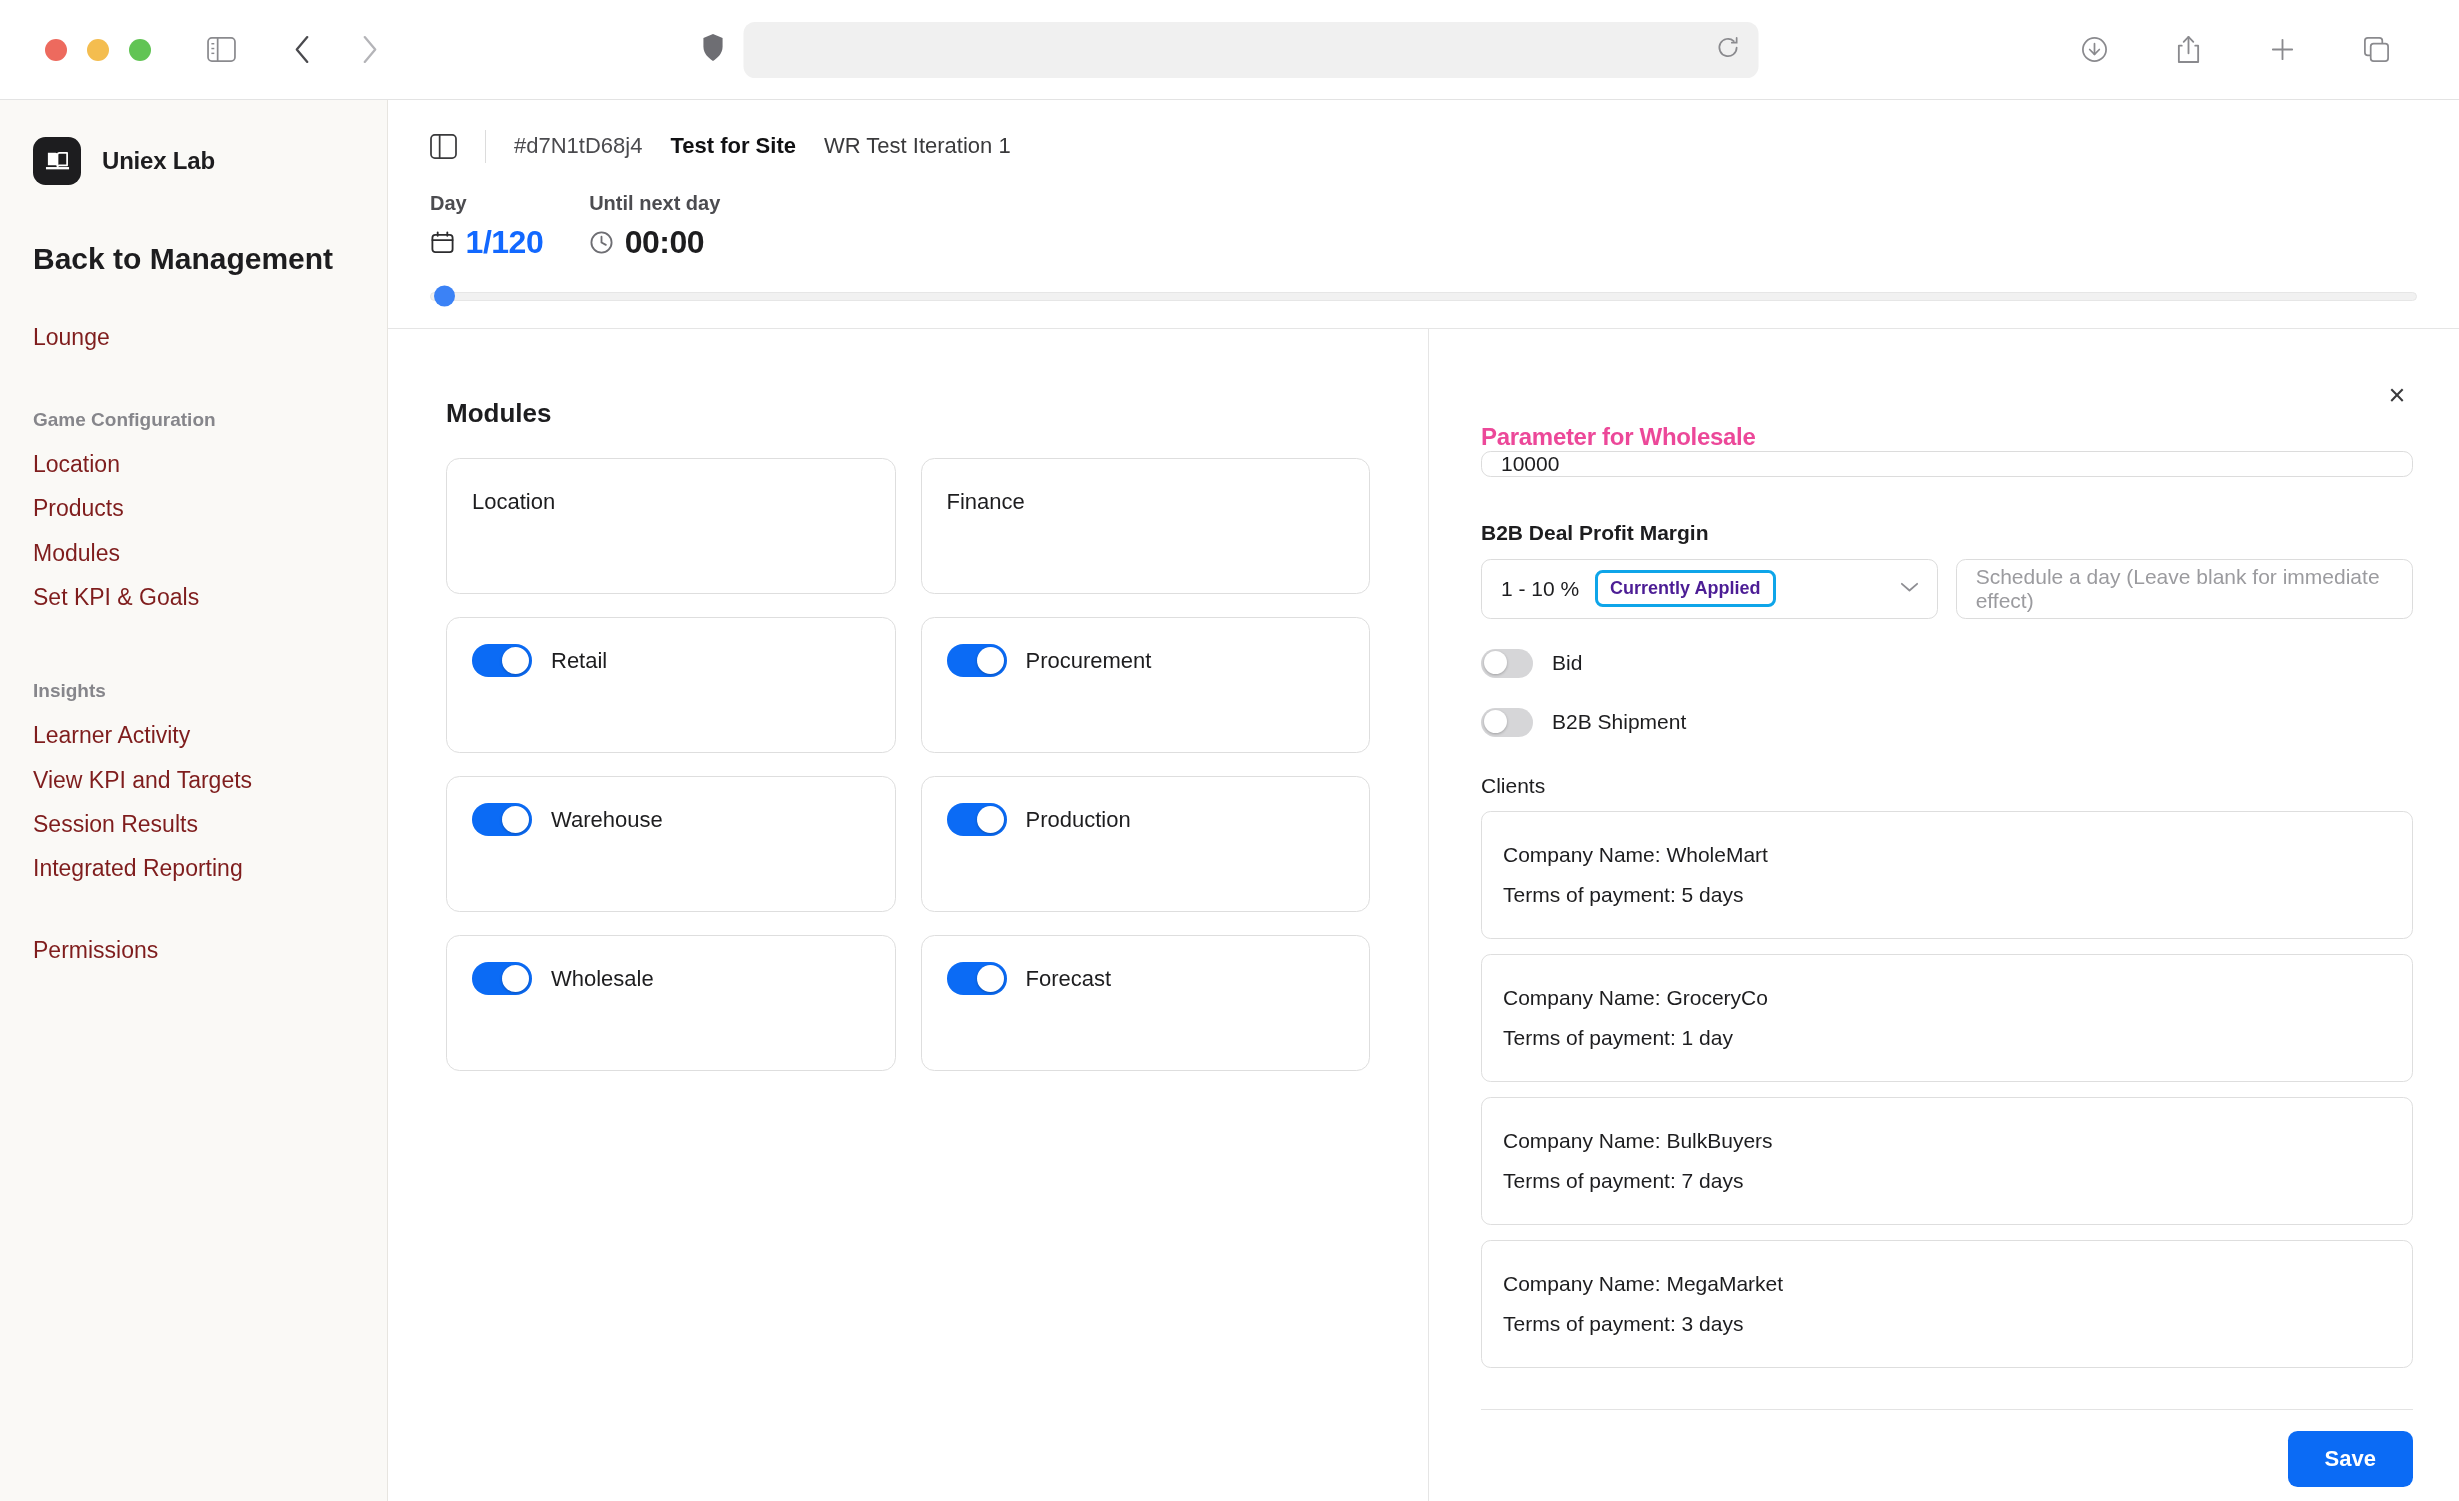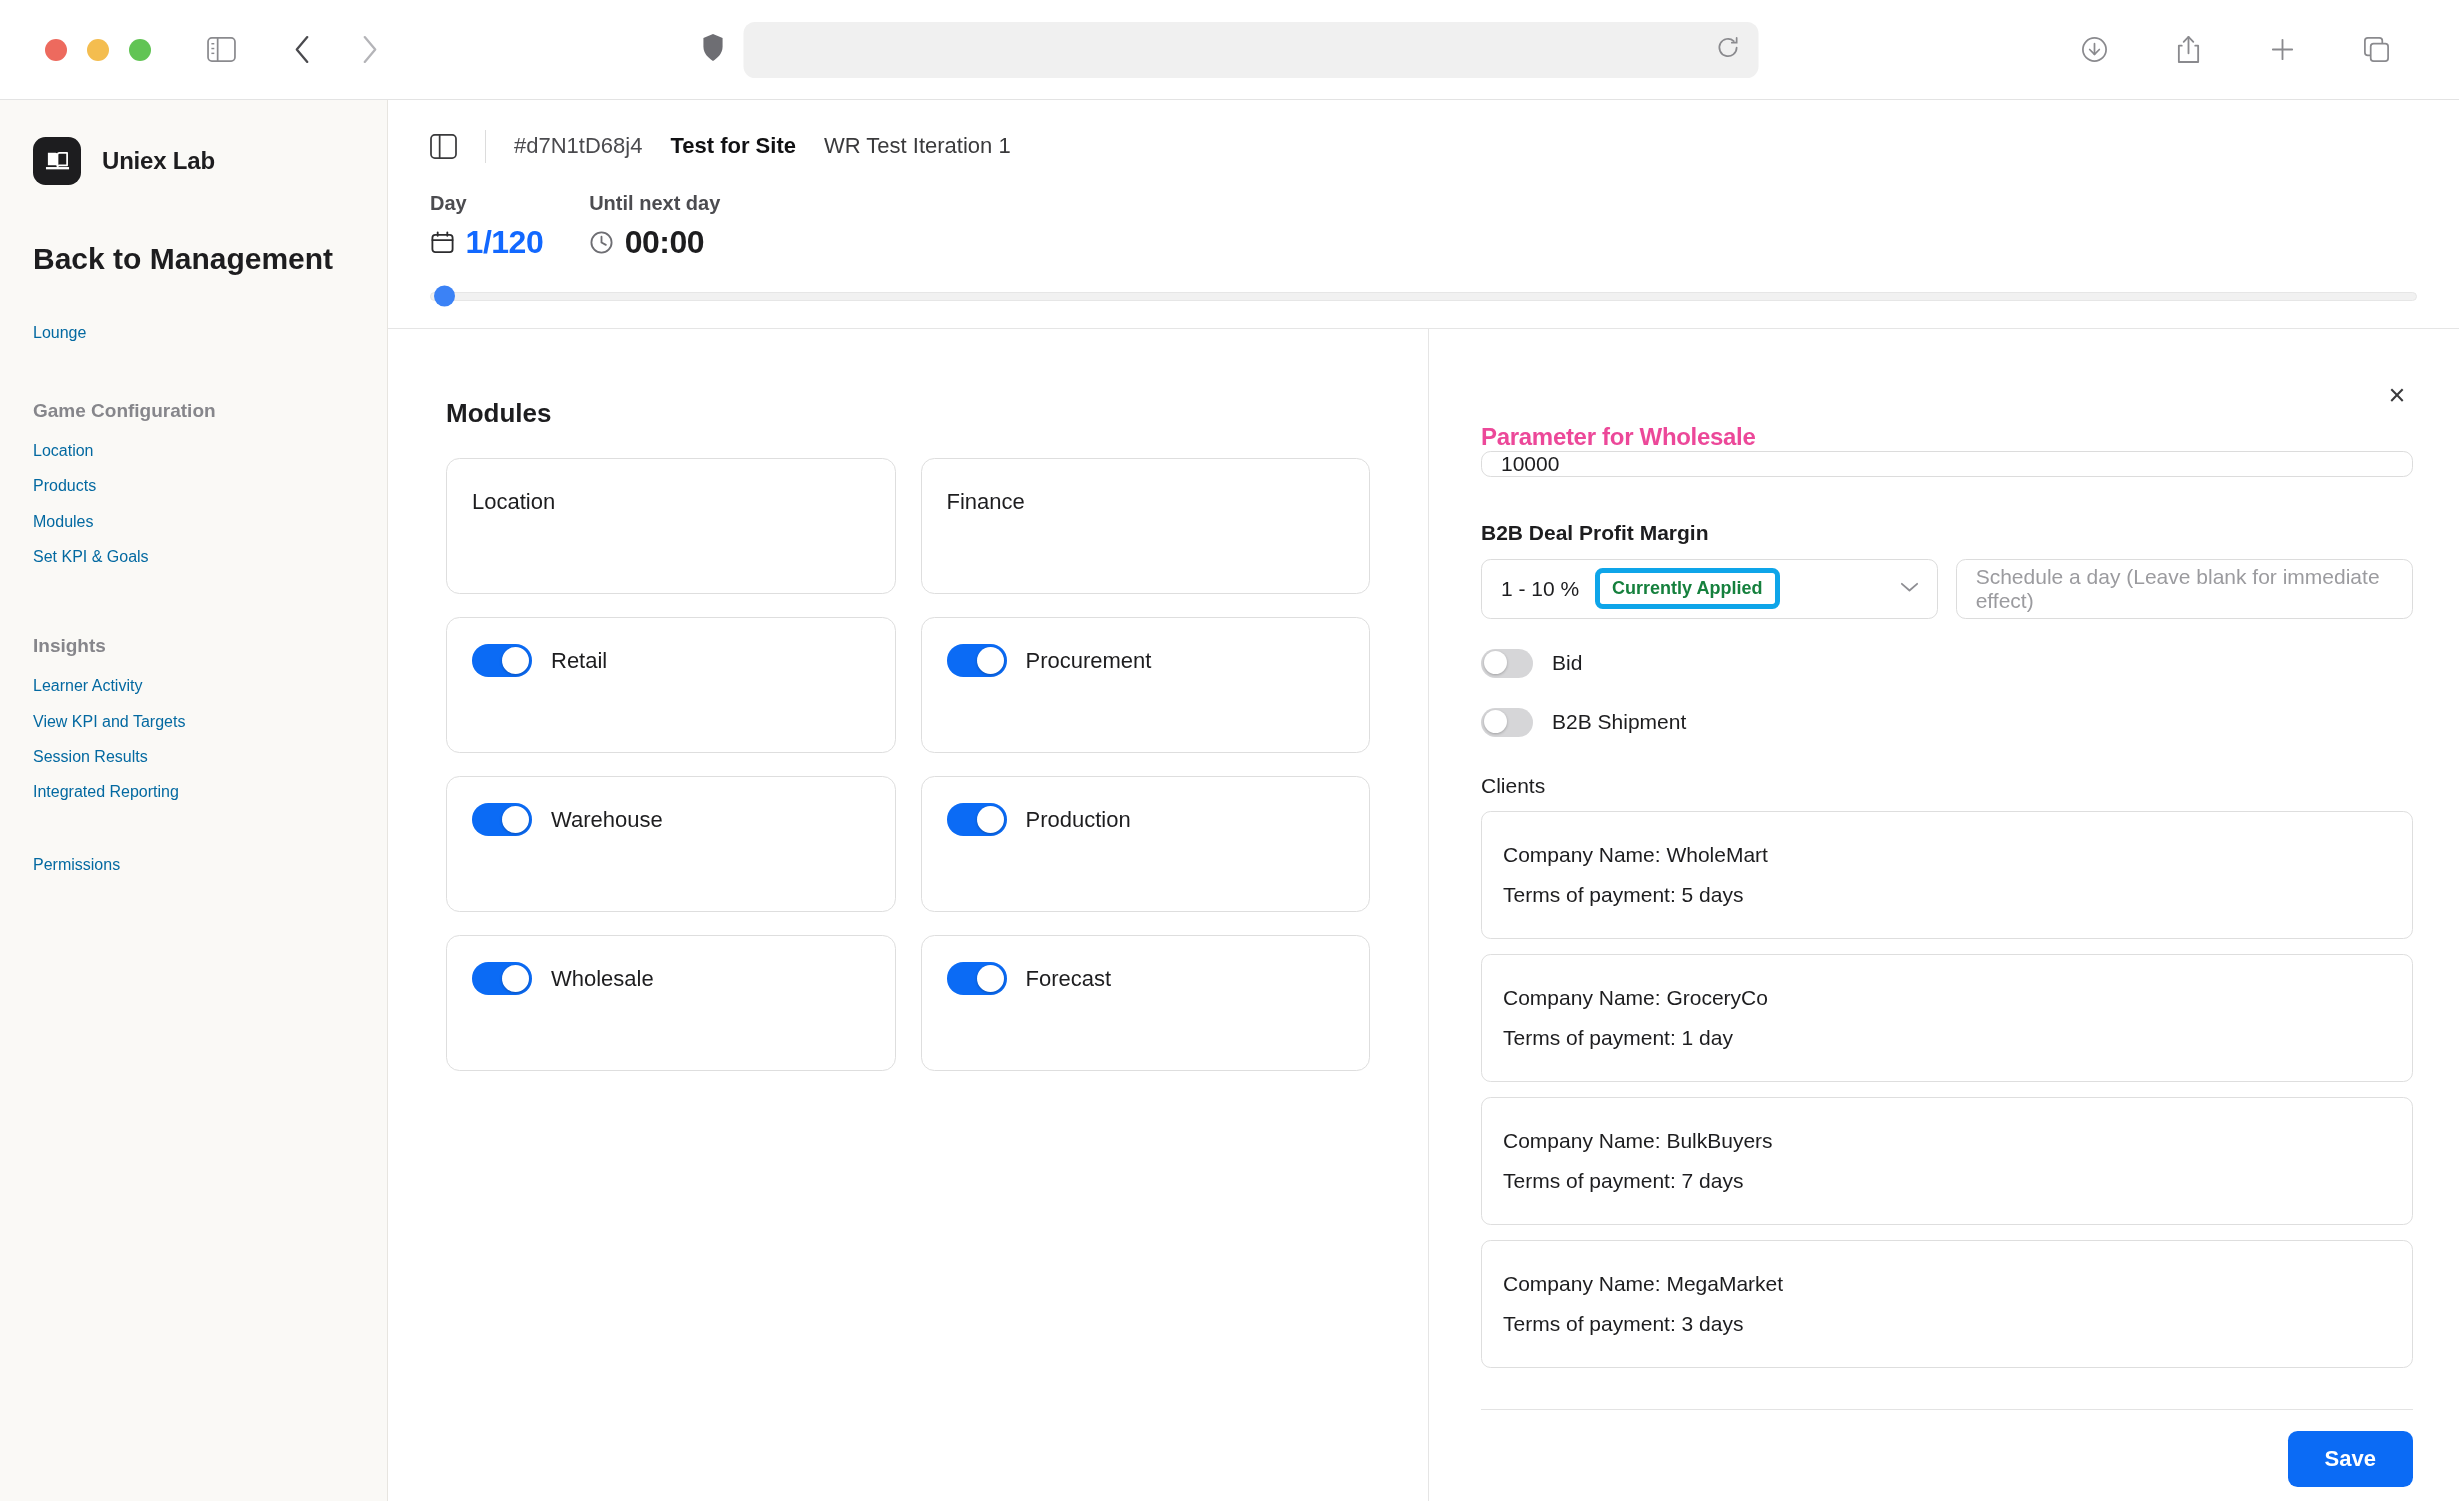--- a/index.html
+++ b/index.html
@@ -75,21 +75,21 @@
     width: 48px; height: 48px; border-radius: 12.5px;
     background: #1d1d1f;
     display: flex; align-items: center; justify-content: center;
     color: #ffffff;
   }
   .brand-name { font-size: 24px; font-weight: 700; color: #1d1d1f; letter-spacing: -0.2px; }
 
   .nav-top { padding: 52px 33px 0 33px; }
   .nav-strong { font-size: 30px; font-weight: 700; color: #1d1d1f; padding: 5.8px 0; }
   .nav-item {
-    font-size: 16px; color: #0369a1;
+    font-size: 23px; color: #7f1d1d;
     padding: 8.6px 0;
   }
   .nav-group { padding: 0 33px; }
   .nav-group.first { margin-top: 44px; }
   .nav-group-title {
     font-size: 19px; color: #86868b; font-weight: 600;
     padding: 5.8px 0 11.5px 0;
   }
   .spacer-md { height: 33px; }
 
@@ -209,25 +209,25 @@
     border: 1px solid #dcdcdc;
     border-radius: 9.6px;
     display: flex; align-items: center;
     padding: 0 19px;
     gap: 15.4px;
     background: #ffffff;
     position: relative;
   }
   .select-val { font-size: 21px; color: #1d1d1f; }
   .badge {
-    border: 5px solid #0ea5e9;
+    border: 3px solid #0ea5e9;
     border-radius: 7.7px;
     padding: 4.8px 12.5px;
     font-size: 18px;
-    color: #15803d;
+    color: #4c1d95;
     font-weight: 600;
   }
   .chev { position: absolute; right: 17.3px; color: #8e8e93; }
 
   .toggle-row { display: flex; align-items: center; gap: 19px; margin-top: 29px; }
   .toggle-row .t-label { font-size: 21px; color: #1d1d1f; }
 
   .clients-label { font-size: 21px; color: #1d1d1f; margin: 37px 0 13.4px 0; }
   .client-card {
     border: 1px solid #dedede;

